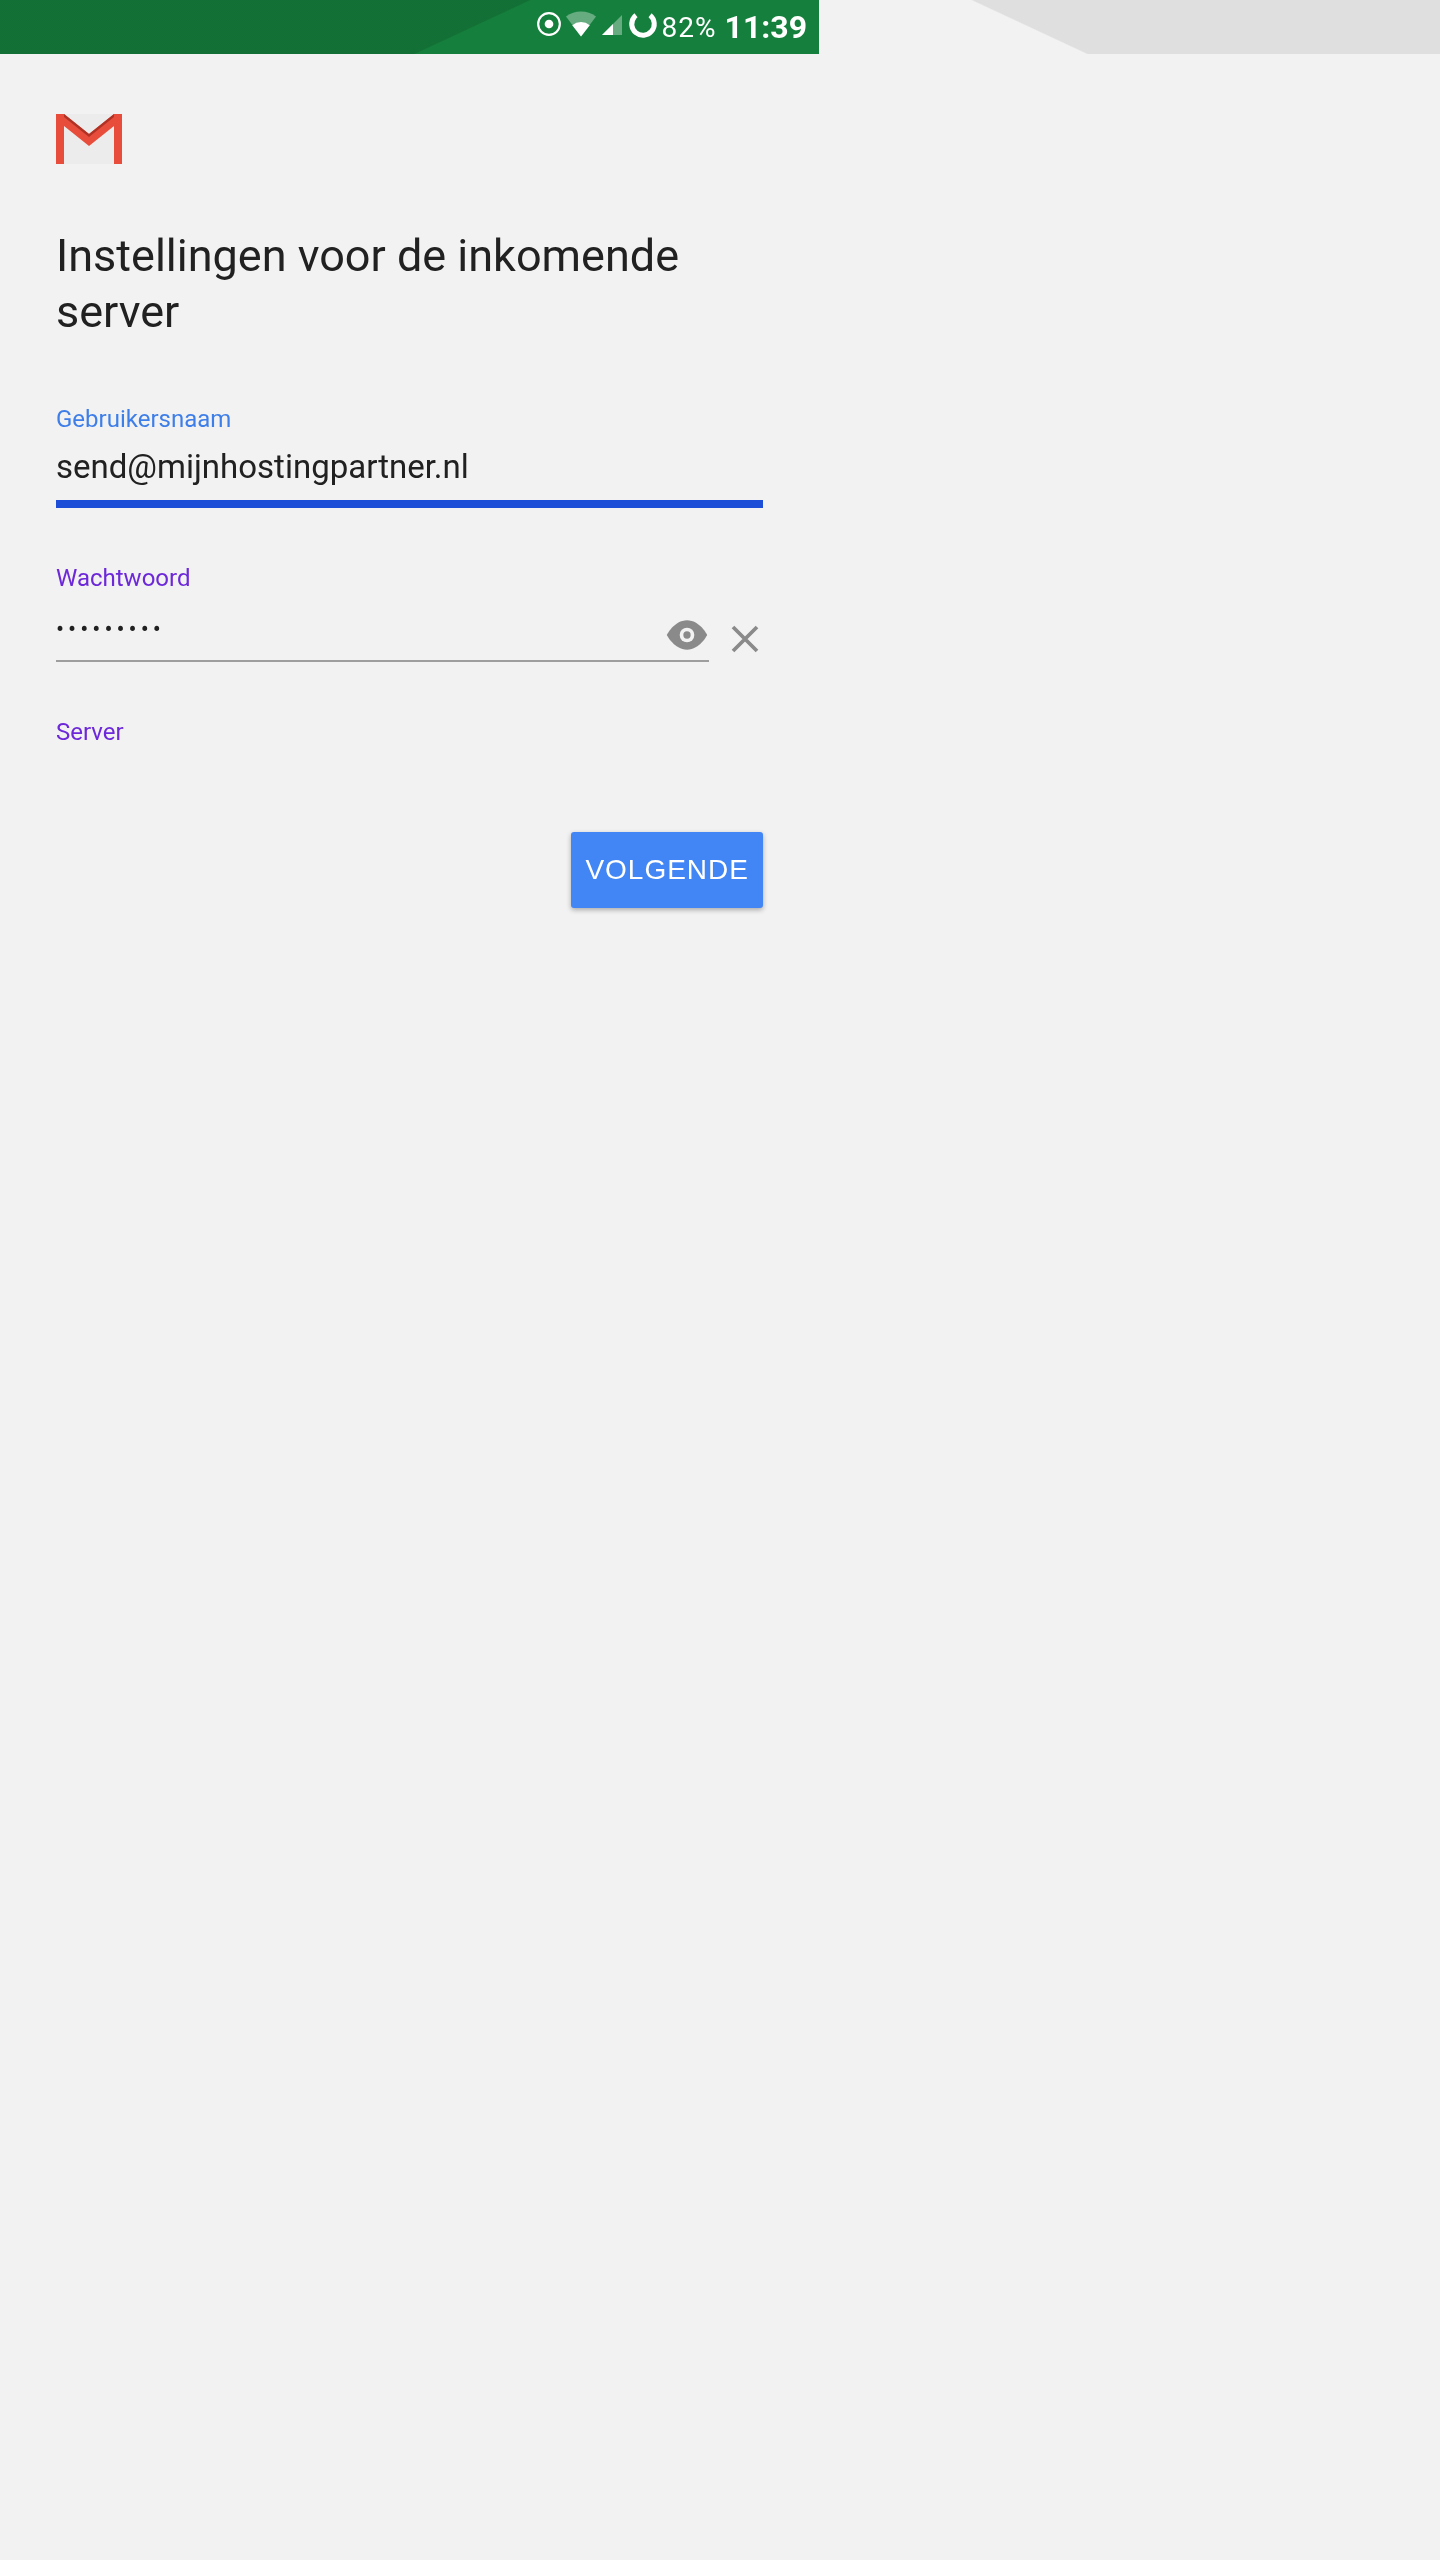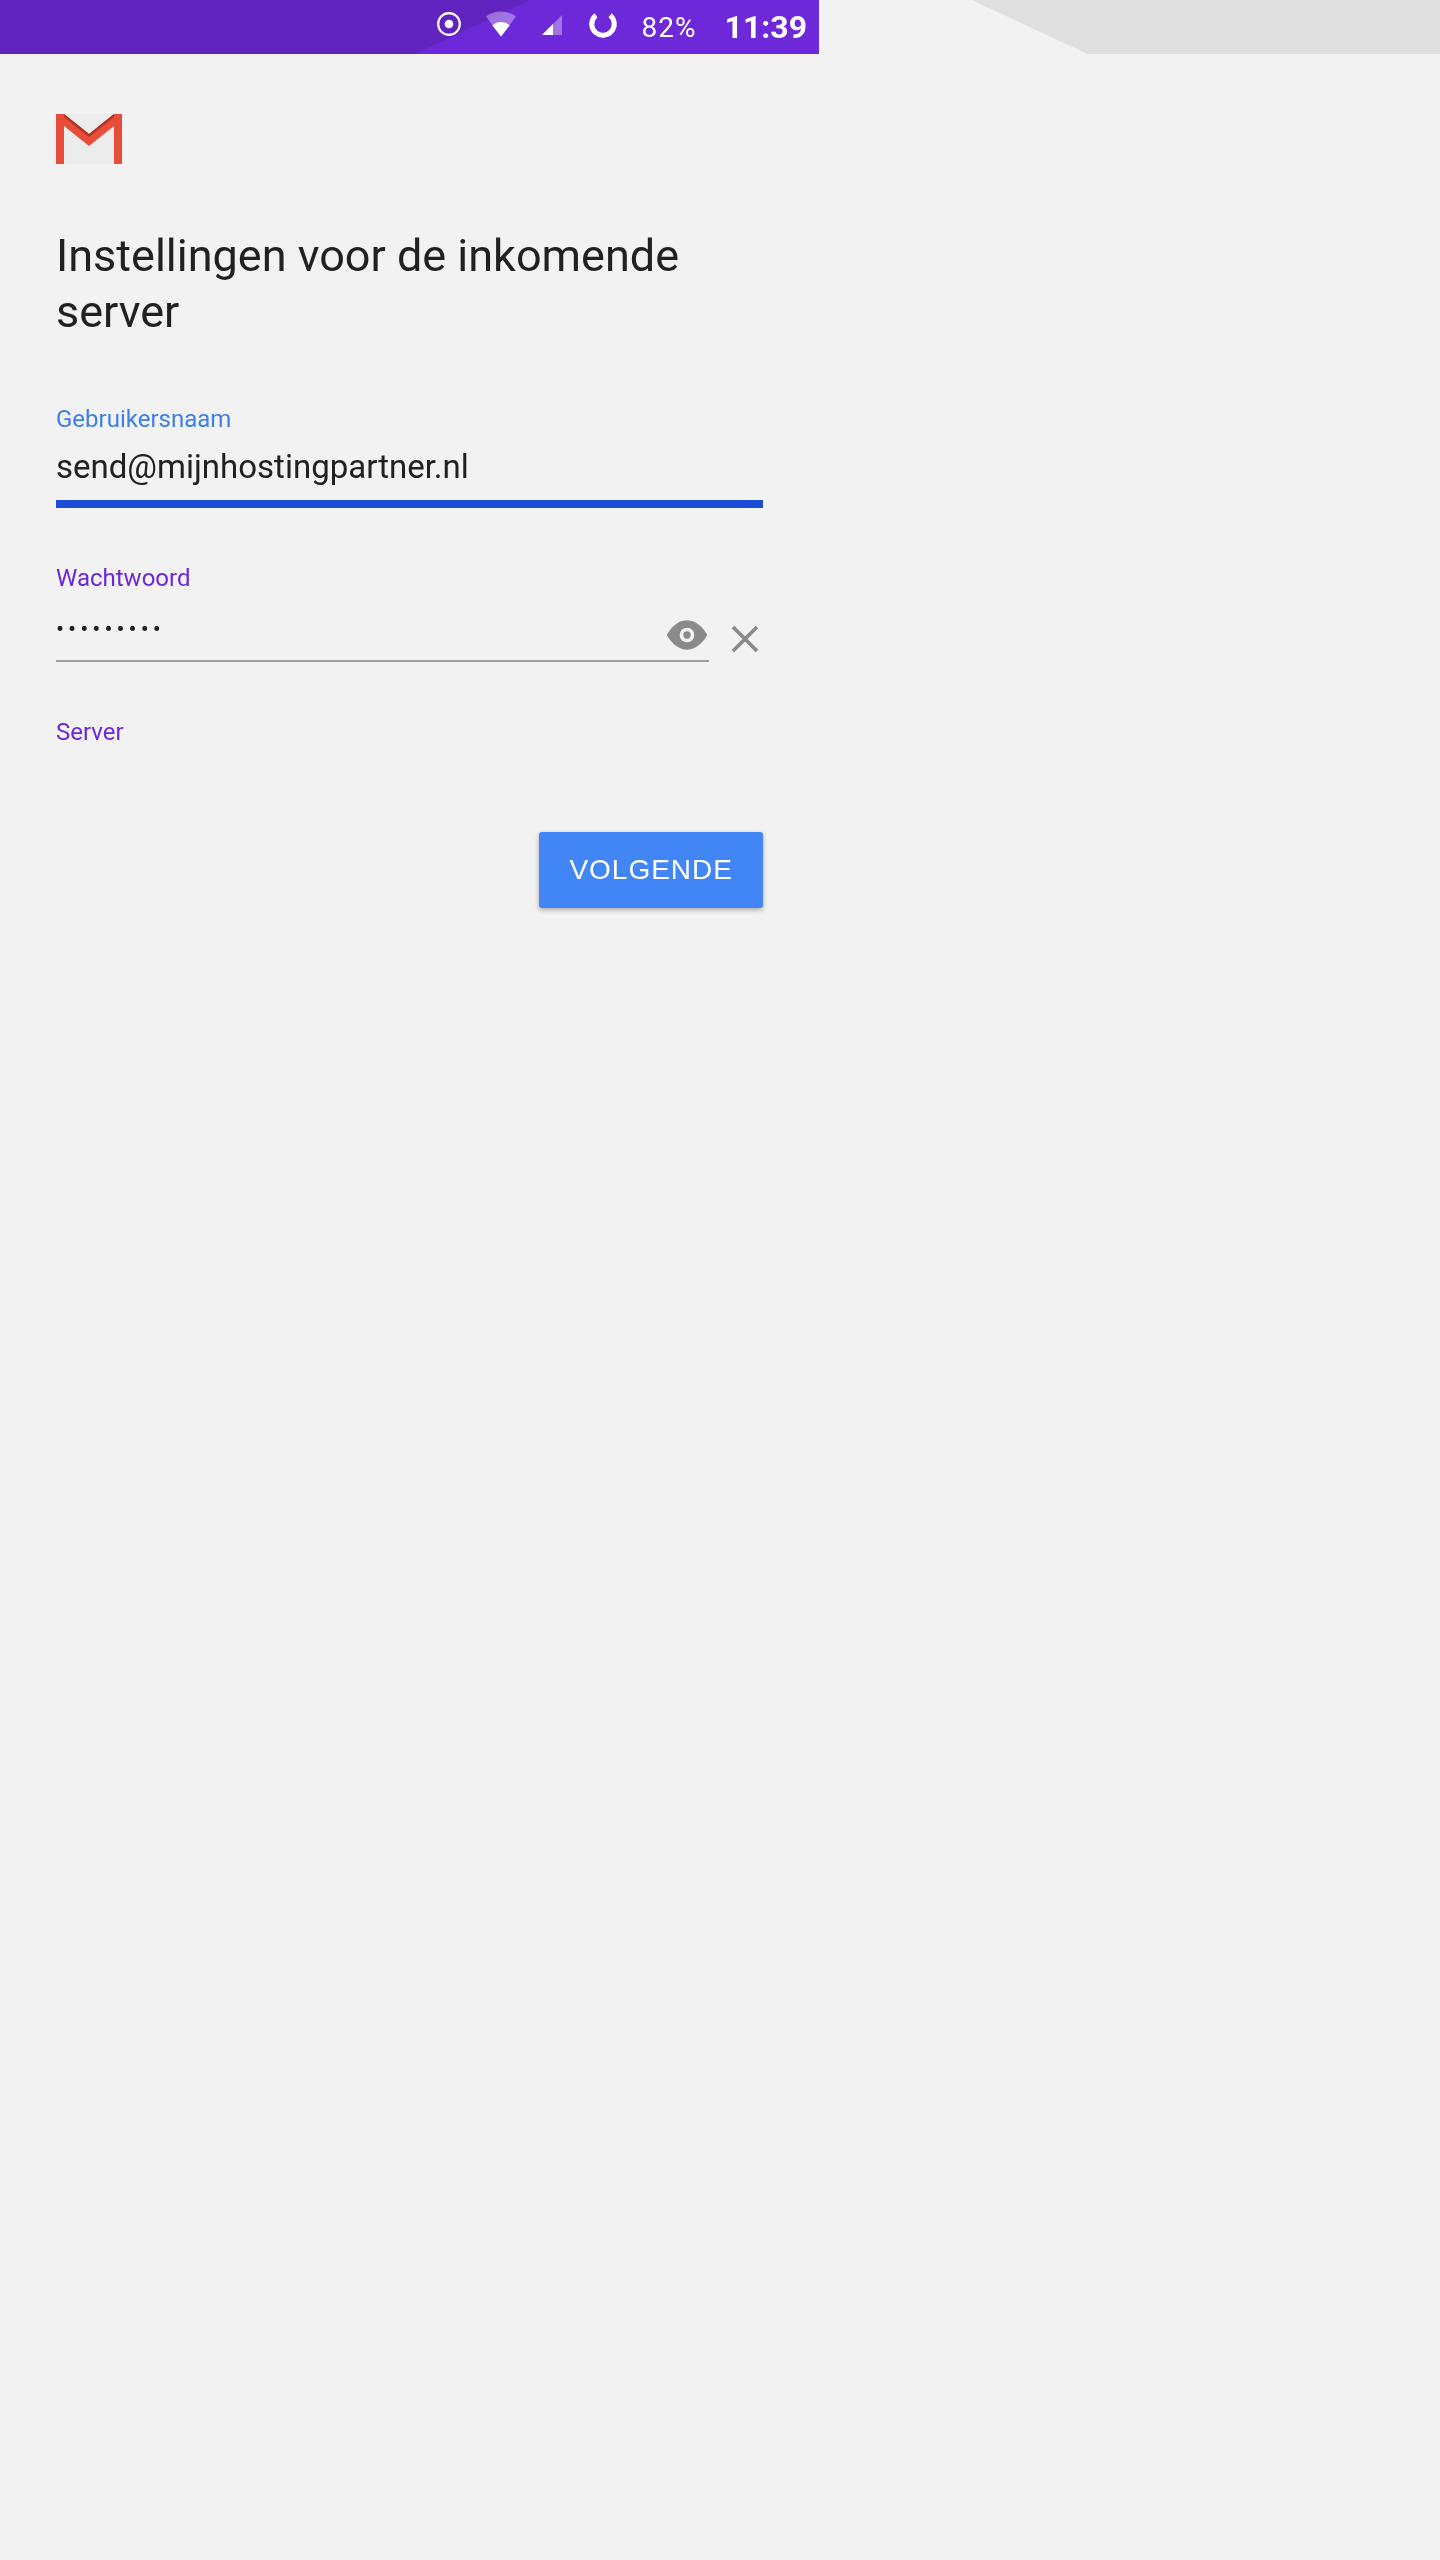--- a/index.html
+++ b/index.html
@@ -7,28 +7,28 @@
   body {
     font-family: Roboto, "Helvetica Neue", Arial, sans-serif;
     background: #f2f2f2;
     color: #212121;
   }
 
   
   .status-bar {
     width: 100%;
     height: 54px;
-    background: #6d28d9;
+    background: #15803d;
     display: flex;
     align-items: center;
     justify-content: flex-end;
     padding: 0 12px;
     color: #fff;
     font-size: 28px;
-    gap: 24px;
+    gap: 4px;
   }
   .status-bar .deco {
     position: absolute;
     top: 0; left: 0;
     width: 100%; height: 54px;
     background:
       linear-gradient(155deg, rgba(0,0,0,0.12) 0 34%, rgba(0,0,0,0) 34.2%) ,
       linear-gradient(205deg, rgba(0,0,0,0.08) 0 30%, rgba(0,0,0,0) 30.2%);
     pointer-events: none;
   }
@@ -90,21 +90,21 @@
 
   .next-btn {
     float: right;
     margin-top: 30px;
     background: #4285f4;
     color: #fff;
     border: none;
     font-size: 28px;
     font-weight: 500;
     letter-spacing: 1px;
-    padding: 22px 30px;
+    padding: 22px 14px;
     border-radius: 3px;
     box-shadow: 0 2px 5px rgba(0,0,0,0.3);
     cursor: pointer;
   }
 
   .dots {
     letter-spacing: 4px;
     font-size: 24px;
     line-height: 33px;
   }

